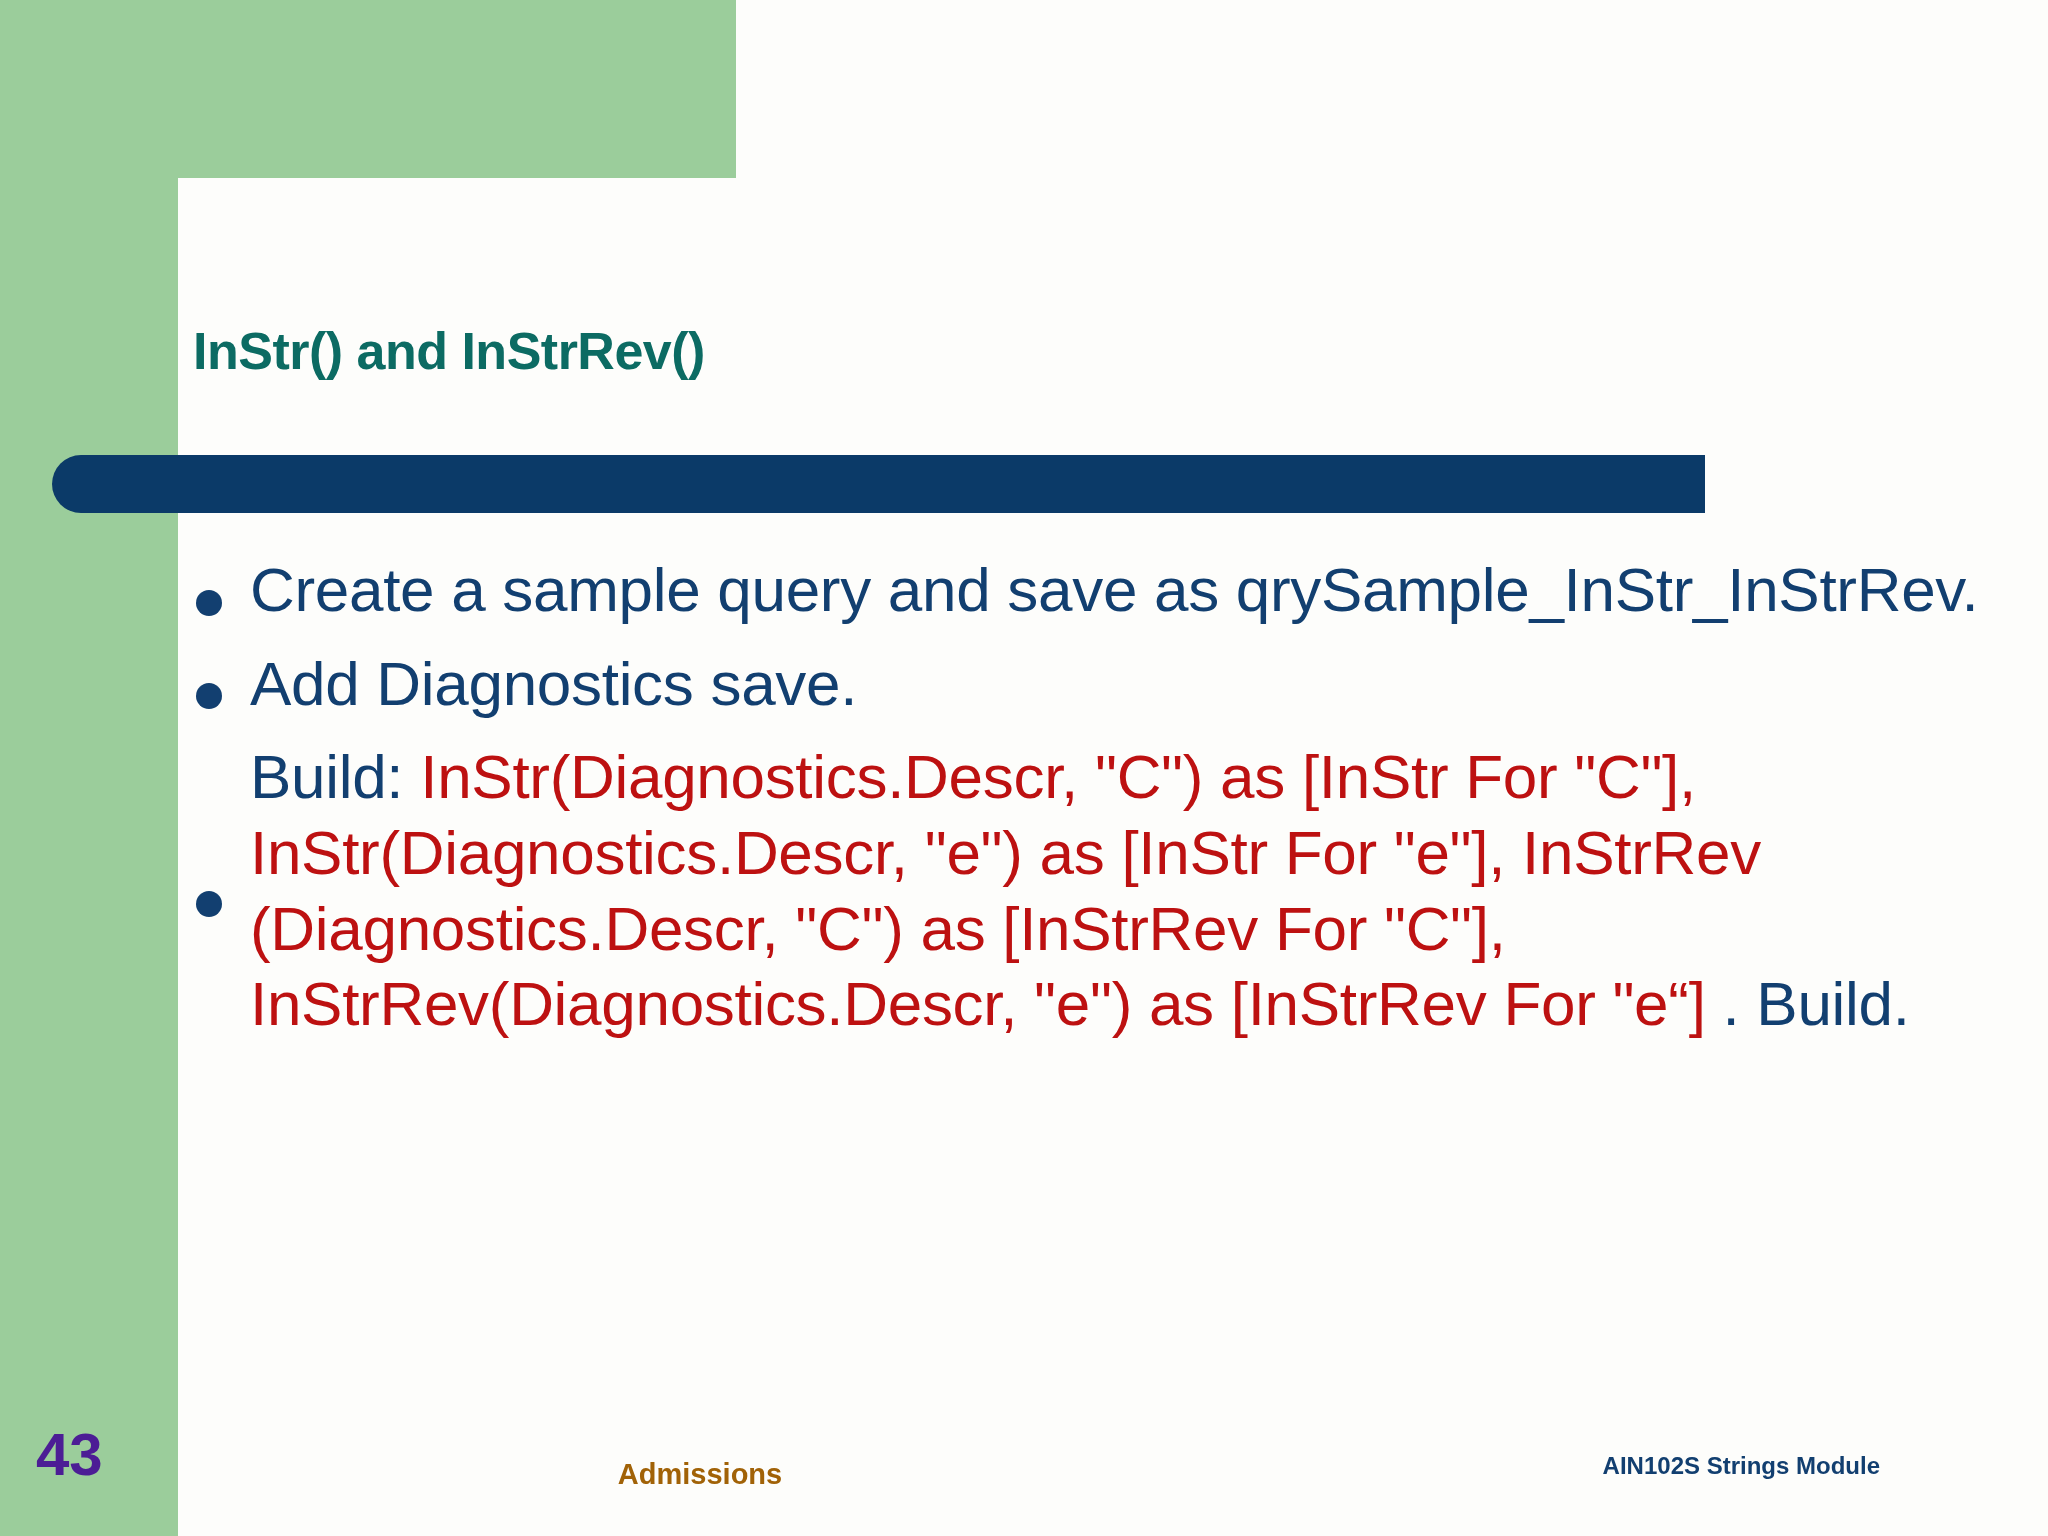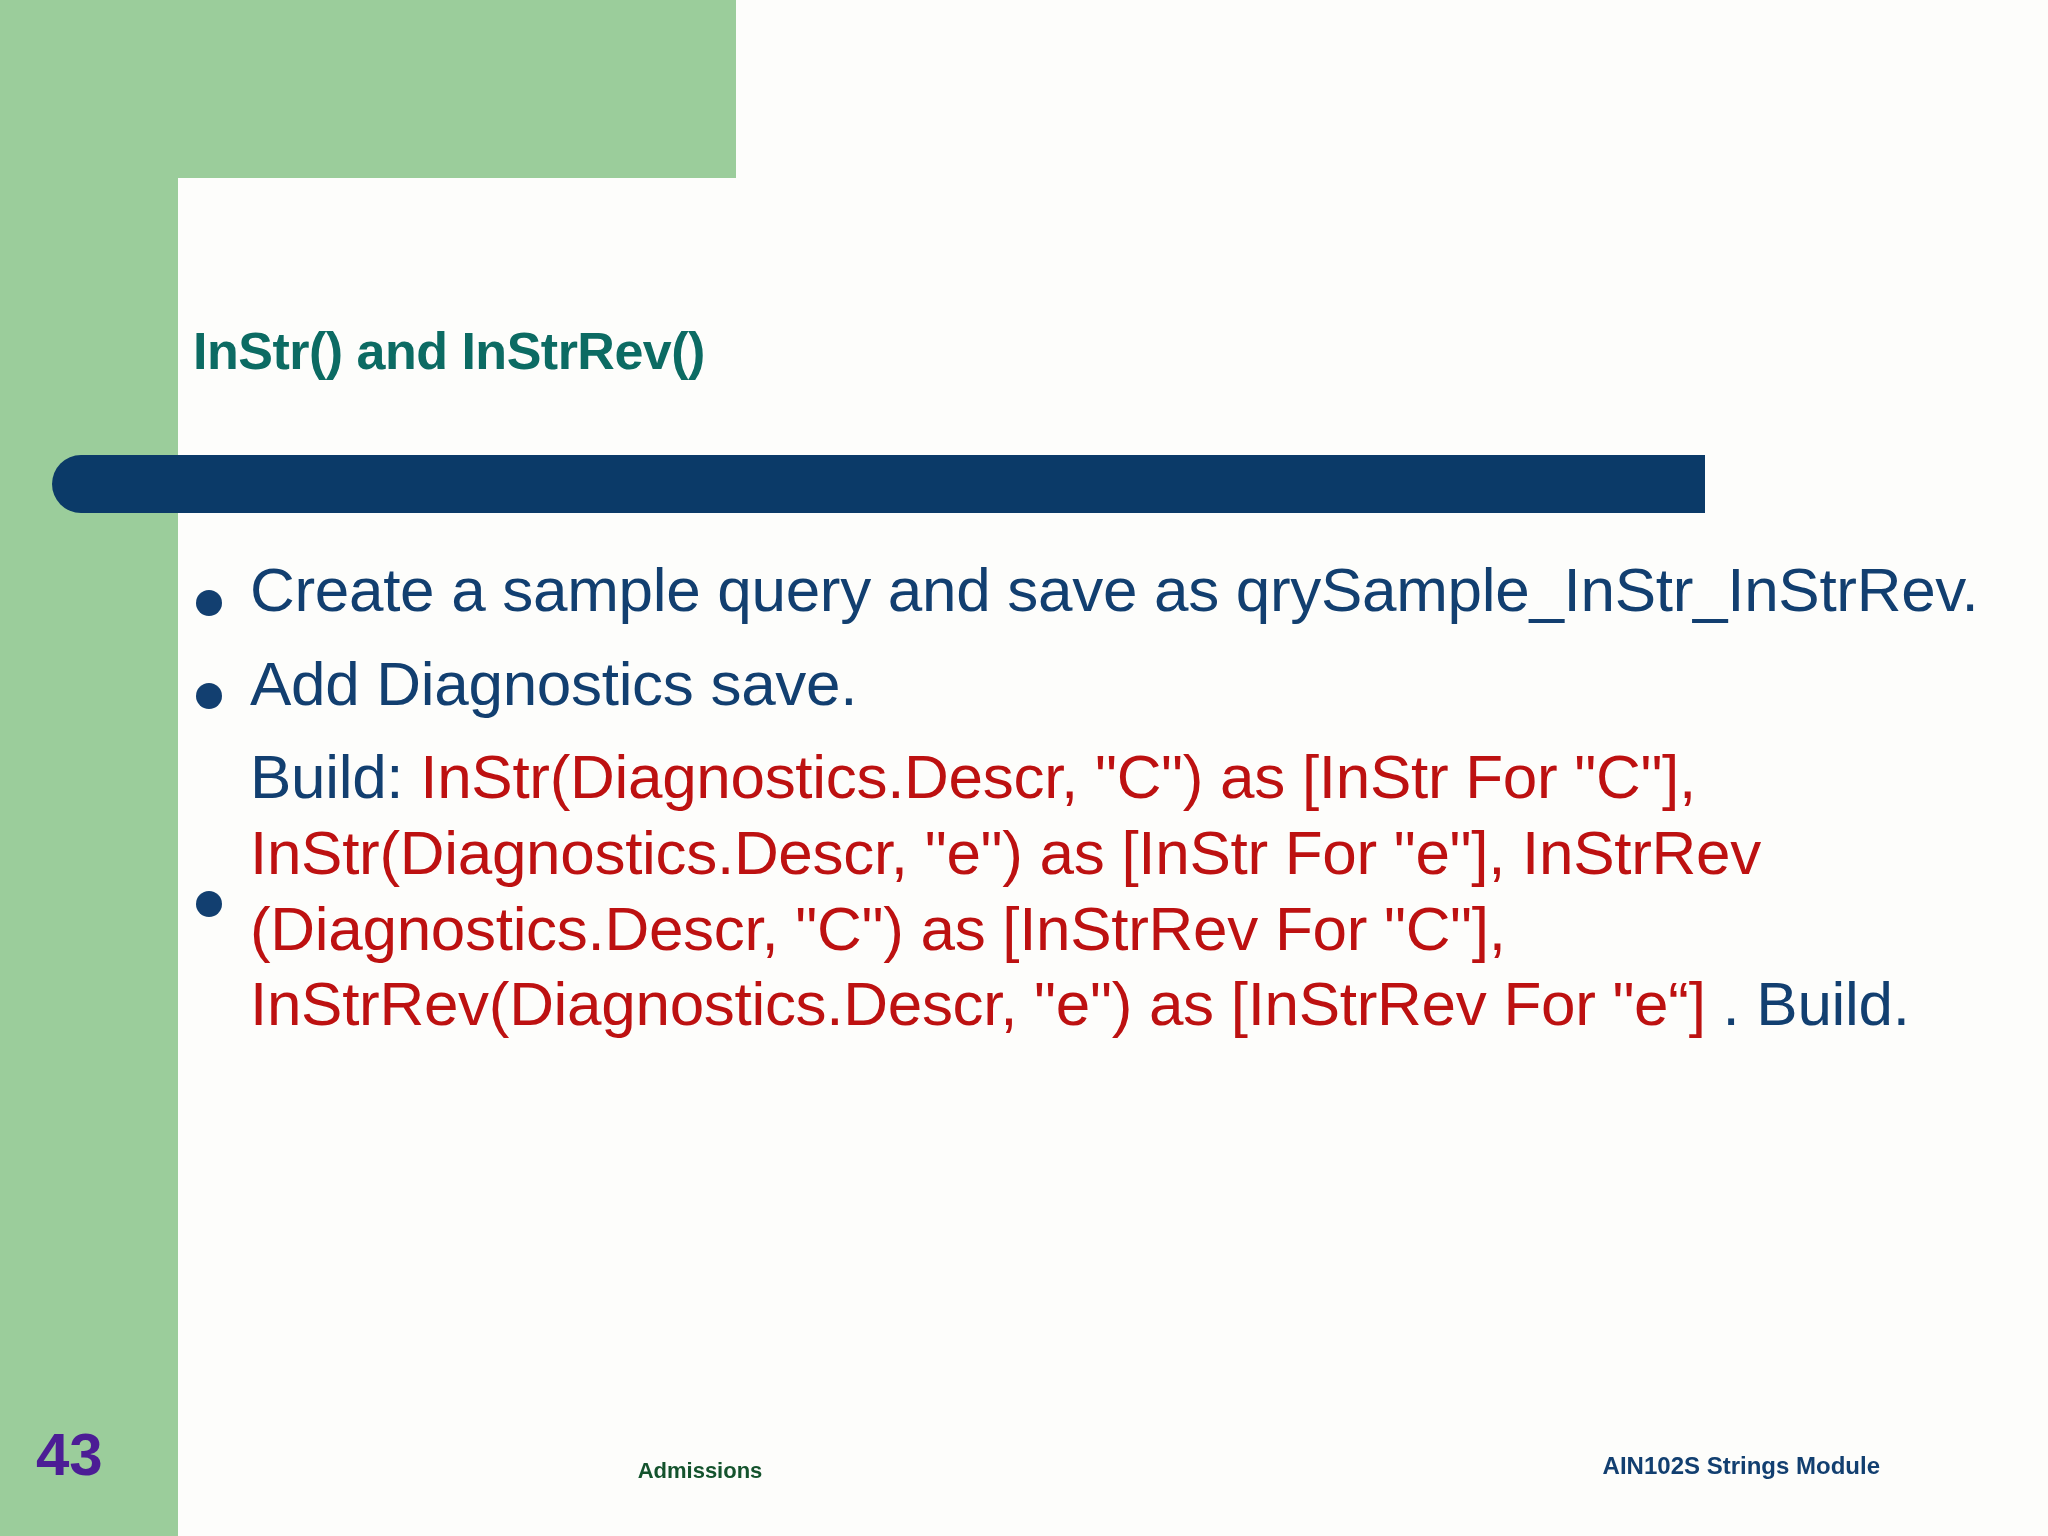--- a/index.html
+++ b/index.html
@@ -113,23 +113,23 @@
     font-size: 60px;
     font-weight: bold;
     color: #4c1d95;
   }
   .footer-center {
     position: absolute;
     left: 0;
     top: 1458px;
     width: 1400px;
     text-align: center;
-    font-size: 22px;
+    font-size: 29px;
     font-weight: bold;
-    color: #14532d;
+    color: #a16207;
   }
   .footer-right {
     position: absolute;
     right: 168px;
     top: 1452px;
     font-size: 24px;
     font-weight: bold;
     color: #123f70;
     white-space: nowrap;
   }

